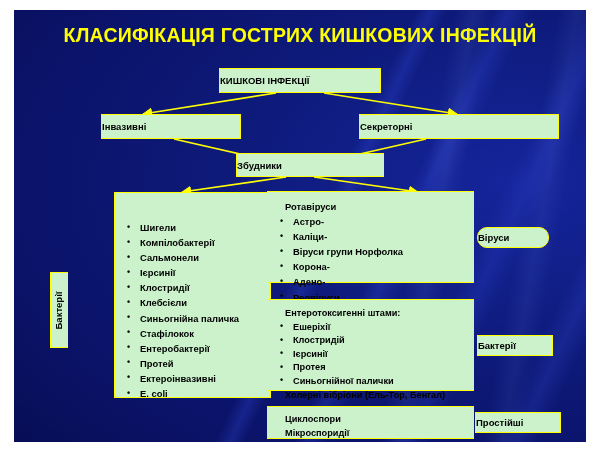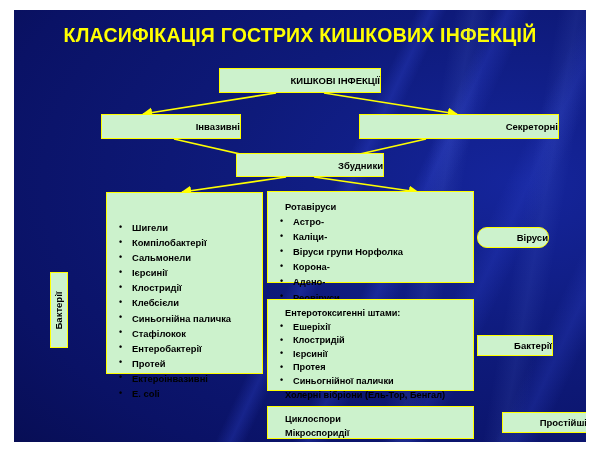--- a/index.html
+++ b/index.html
@@ -56,21 +56,21 @@
     position: absolute;
     background: #ccf2cc;
     border: 1.6px solid #ffff00;
     color: #000000;
     box-sizing: border-box;
     z-index: 5;
   }
   .box.center {
     display: flex;
     align-items: center;
-    justify-content: flex-end;
+    justify-content: flex-start;
     font-size: 9.5px;
     font-weight: bold;
   }
   .box.panel {
     padding: 6px 8px;
     margin-left: 12px;
   }
 
   .list {
     margin: 0;
@@ -161,21 +161,21 @@
   </div>
 
   <div class="box center" style="left:222px; top:143px; width:148px; height:24px;">
     <span>Збудники</span>
   </div>
 
   <div class="vlabel" style="left:36px; top:262px; width:18px; height:76px;">
     <span>Бактерії</span>
   </div>
 
-  <div class="box panel" style="left:80px; top:182px; width:157px; height:182px;">
+  <div class="box panel" style="left:88px; top:182px; width:157px; height:206px;">
     <ul class="list" style="margin-top:21px;">
       <li>Шигели</li>
       <li>Компілобактерії</li>
       <li>Сальмонели</li>
       <li>Ієрсинії</li>
       <li>Клостридії</li>
       <li>Клебсієли</li>
       <li>Синьогнійна паличка</li>
       <li>Стафілокок</li>
       <li>Ентеробактерії</li>
@@ -217,17 +217,17 @@
     <span>Бактерії</span>
   </div>
 
   <div class="box panel" style="left:241px; top:396px; width:207px; height:33px;">
     <ul class="list tight" style="margin-top:0px;">
       <li class="nobullet">Циклоспори</li>
       <li class="nobullet">Мікроспоридії</li>
     </ul>
   </div>
 
-  <div class="box center" style="left:488px; top:402px; width:86px; height:21px;">
+  <div class="box center" style="left:461px; top:402px; width:86px; height:21px;">
     <span>Простійші</span>
   </div>
 
 </div>
 
 </body></html>

